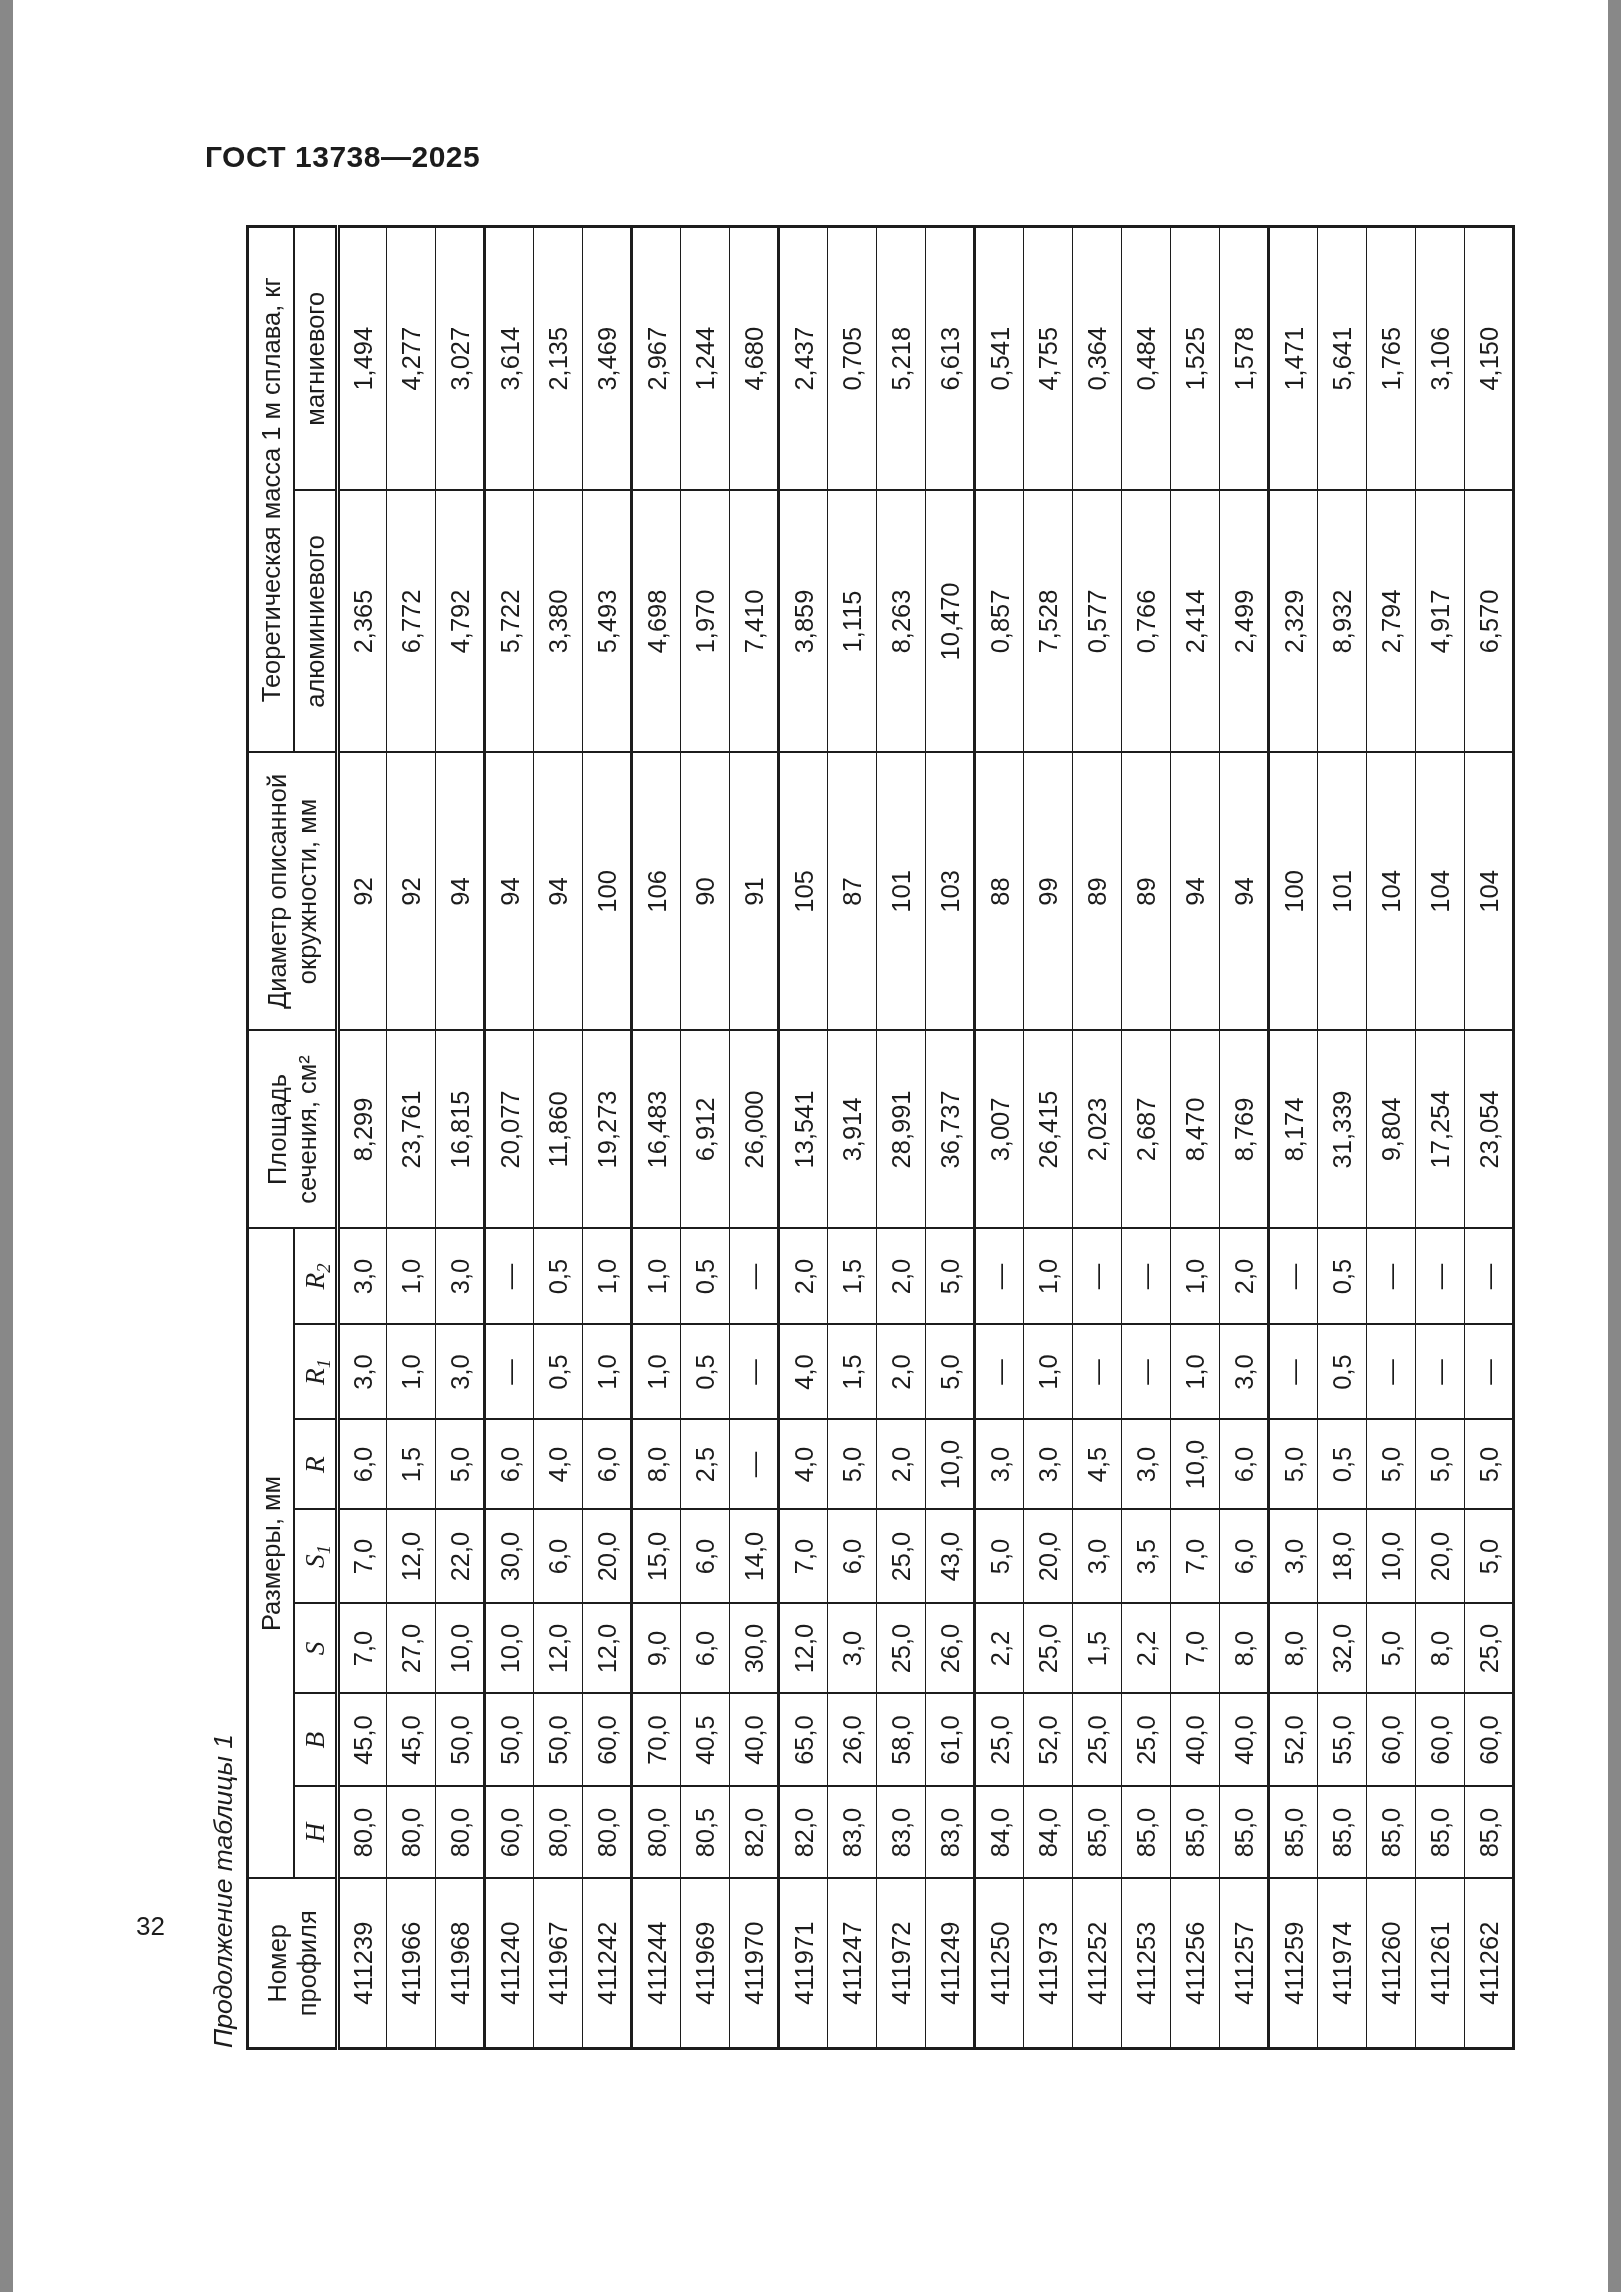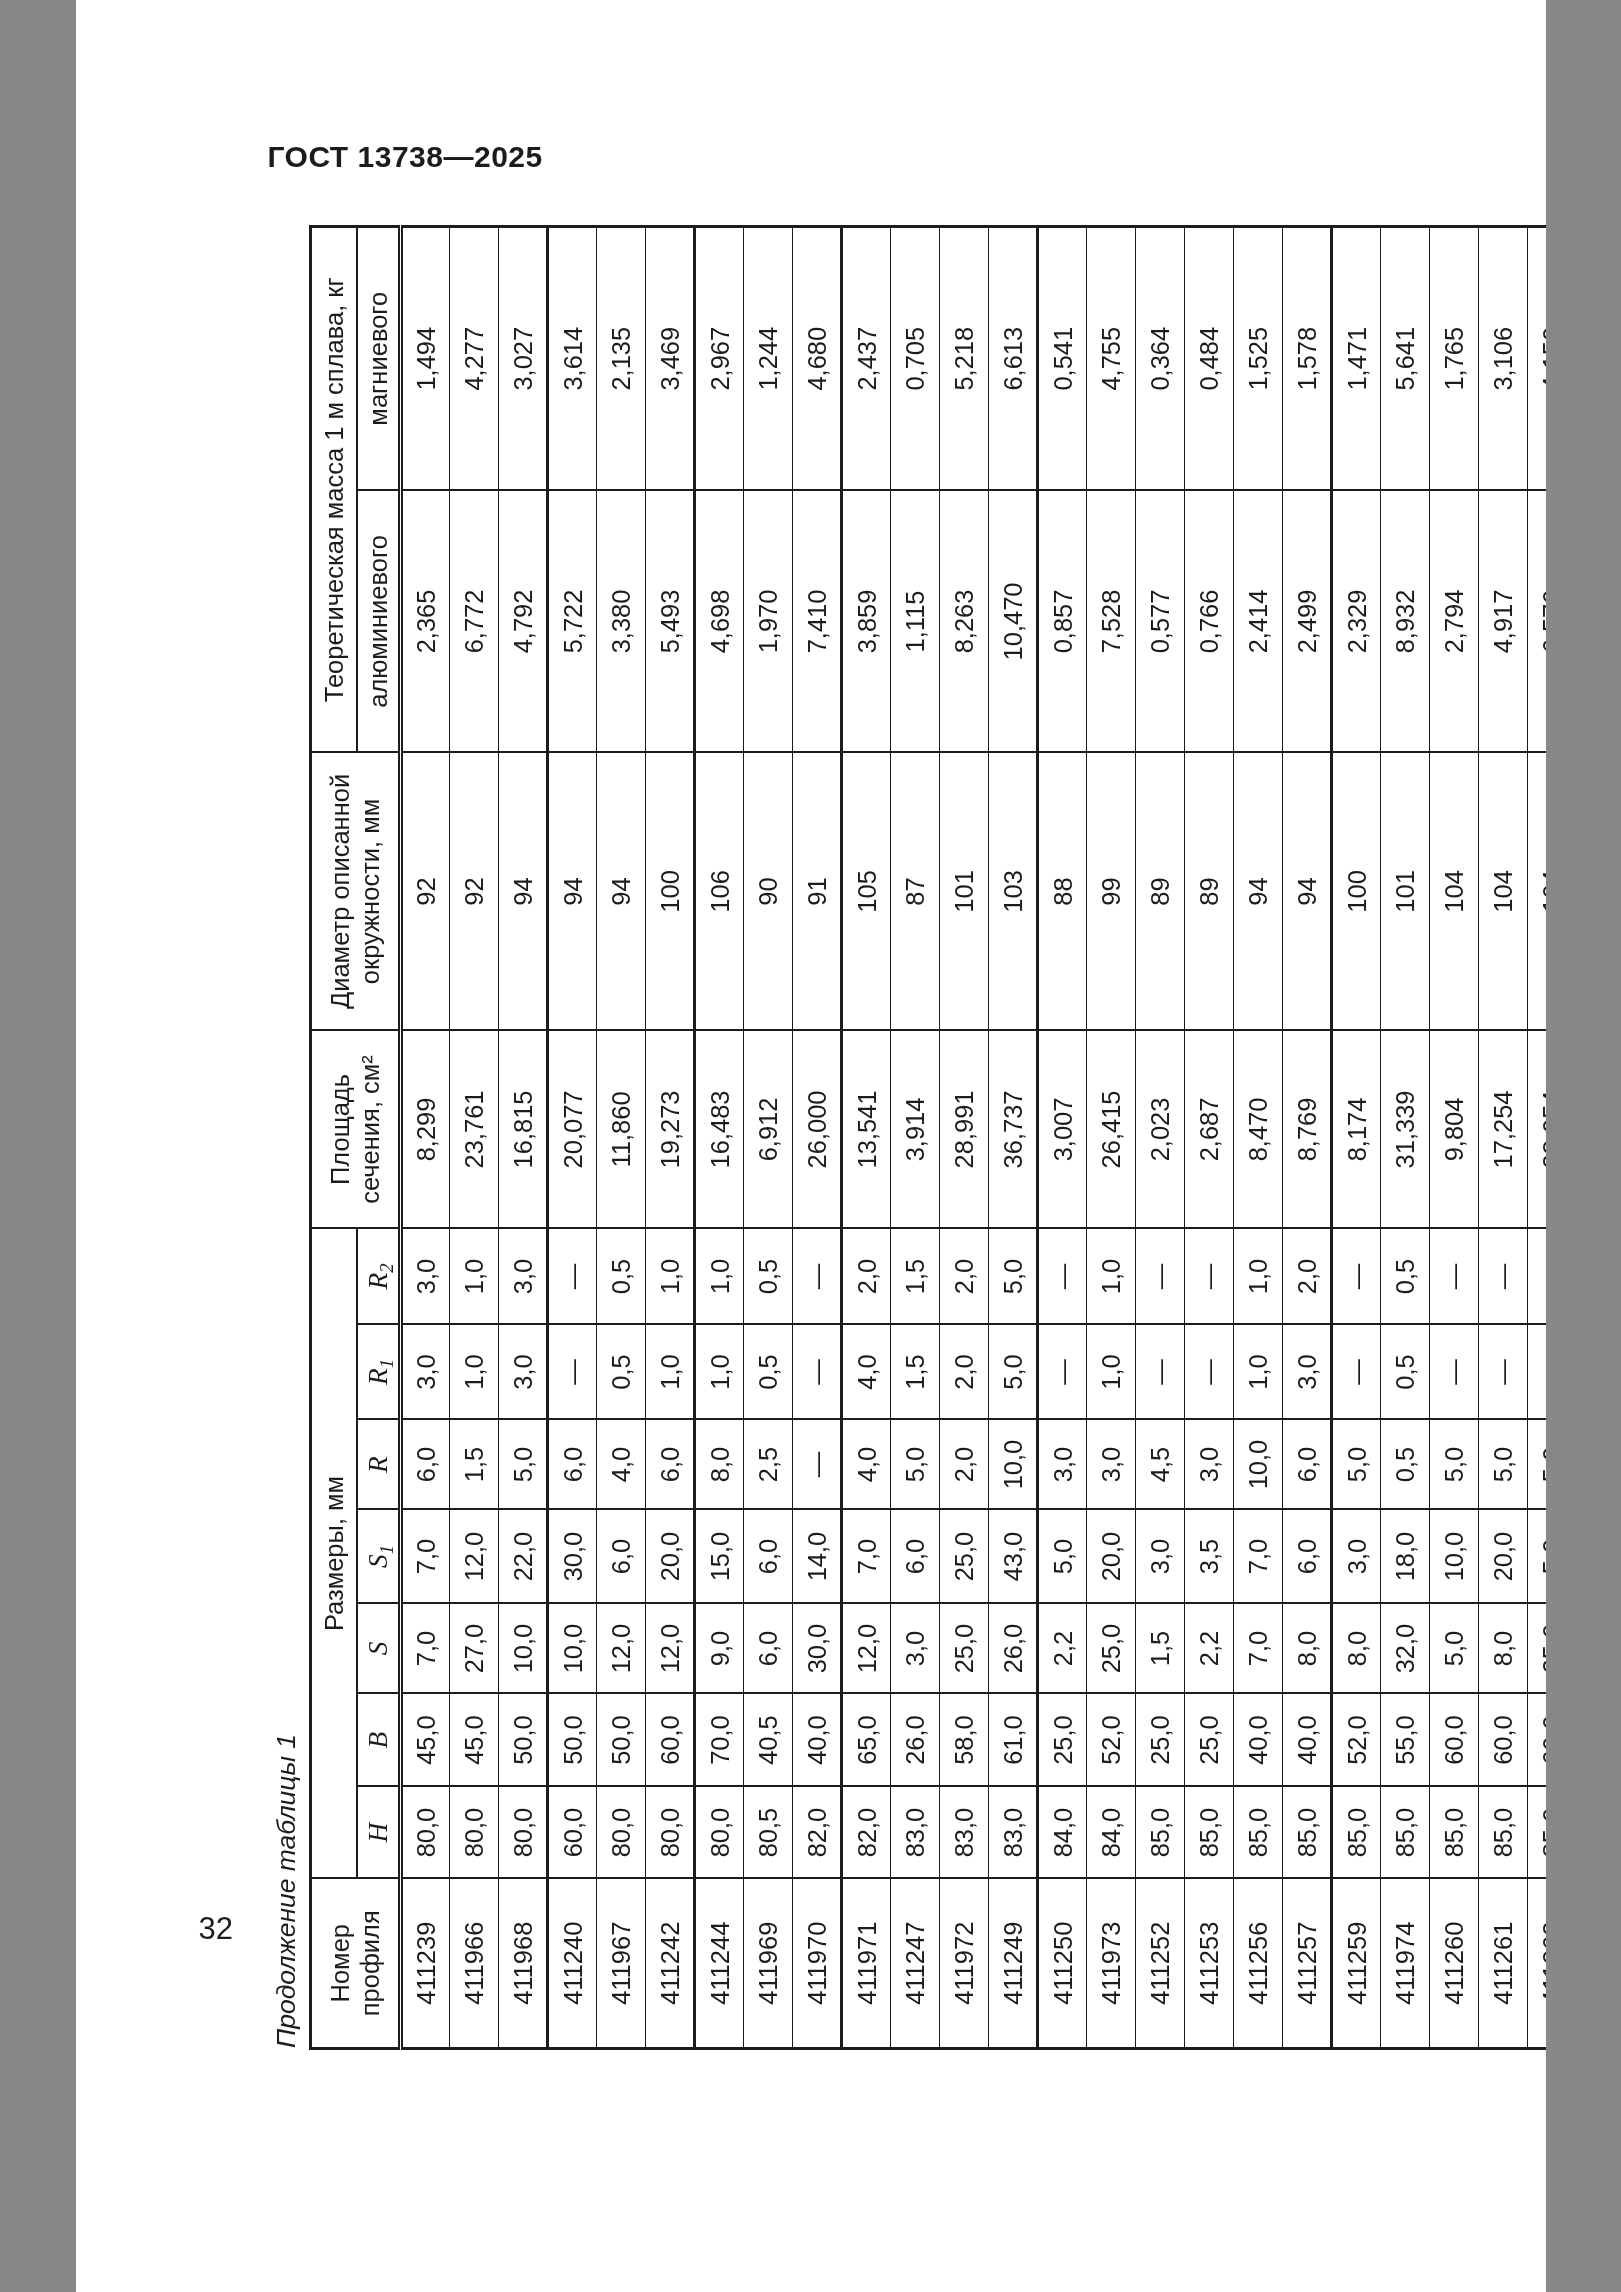--- a/index.html
+++ b/index.html
@@ -1,23 +1,23 @@
 <!DOCTYPE html>
 <html><head>
 <meta charset="utf-8">
 <style>
   html,body{margin:0;padding:0;background:#888;}
   .page{
-    position:relative;width:1470px;height:2293px;margin:0 auto;
+    position:relative;width:1595px;height:2293px;margin:0 auto;
     background:#ffffff;color:#1c1c1c;
     font-family:"Liberation Sans","DejaVu Sans",sans-serif;
     overflow:hidden;
   }
   .std-code{position:absolute;left:192px;top:140px;font-size:30px;font-weight:700;letter-spacing:0.5px;}
-  .pagenum{position:absolute;left:123px;top:1911px;font-size:31px;text-align:center;}
+  .pagenum{position:absolute;left:123px;top:1911px;font-size:26px;text-align:center;}
   
   .rot{
     position:absolute;left:192px;top:2050px;width:1822px;height:1305px;
     transform:rotate(-90deg);transform-origin:0 0;
   }
   .caption{height:41px;line-height:37px;font-style:italic;font-size:26.5px;padding-left:2px;}
   table.tbl{
     border-collapse:collapse;table-layout:fixed;
     width:1822px;height:1263px;
     border:3.9px solid #1c1c1c;

